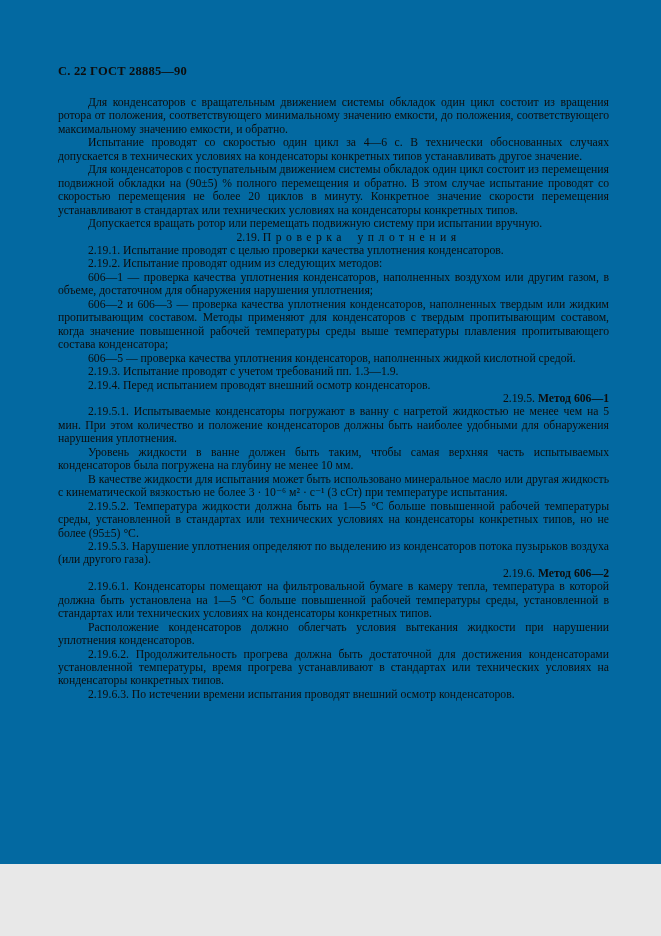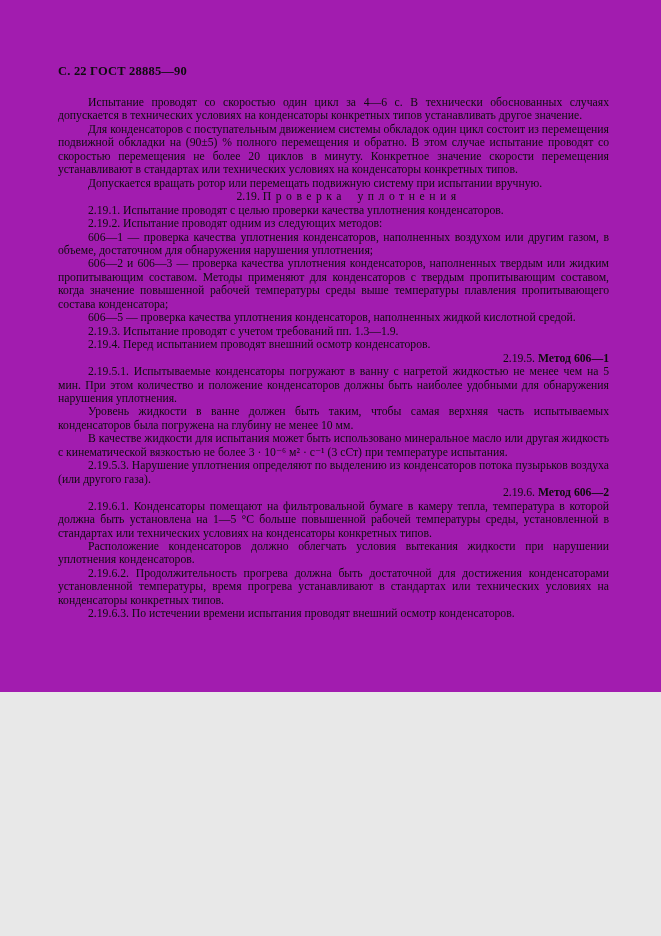--- a/index.html
+++ b/index.html
@@ -3,22 +3,22 @@
 <meta charset="utf-8">
 <style>
   html, body {
     margin: 0;
     padding: 0;
     background: #e8e8e8;
   }
   .page {
     position: relative;
     width: 661px;
-    height: 692px;
-    background: #a21caf;
+    height: 864px;
+    background: #0369a1;
     box-sizing: border-box;
     padding: 64px 52px 0 58px;
     font-family: "Liberation Serif", "DejaVu Serif", serif;
     color: #0d0d0d;
     overflow: hidden;
   }
   .page-header {
     font-size: 12.5px;
     font-weight: 700;
     letter-spacing: 0.2px;
@@ -46,35 +46,37 @@
   .para.method b {
     font-weight: 700;
   }
 </style>
 </head>
 <body>
 
 <div class="page">
   <div class="page-header">С. 22 ГОСТ 28885—90</div>
   <div class="document-body">
+      <p class="para body">Для конденсаторов с вращательным движением системы обкладок один цикл состоит из вращения ротора от положения, соответствующего минимальному значению емкости, до положения, соответствующего максимальному значению емкости, и обратно.</p>
       <p class="para body">Испытание проводят со скоростью один цикл за 4—6 с. В технически обоснованных случаях допускается в технических условиях на конденсаторы конкретных типов устанавливать другое значение.</p>
       <p class="para body">Для конденсаторов с поступательным движением системы обкладок один цикл состоит из перемещения подвижной обкладки на (90±5) % полного перемещения и обратно. В этом случае испытание проводят со скоростью перемещения не более 20 циклов в минуту. Конкретное значение скорости перемещения устанавливают в стандартах или технических условиях на конденсаторы конкретных типов.</p>
       <p class="para body">Допускается вращать ротор или перемещать подвижную систему при испытании вручную.</p>
       <p class="para section"><span>2.19. </span><span class="spaced">Проверка уплотнения</span></p>
       <p class="para body">2.19.1. Испытание проводят с целью проверки качества уплотнения конденсаторов.</p>
       <p class="para body">2.19.2. Испытание проводят одним из следующих методов:</p>
       <p class="para body">606—1 — проверка качества уплотнения конденсаторов, наполненных воздухом или другим газом, в объеме, достаточном для обнаружения нарушения уплотнения;</p>
       <p class="para body">606—2 и 606—3 — проверка качества уплотнения конденсаторов, наполненных твердым или жидким пропитывающим составом. Методы применяют для конденсаторов с твердым пропитывающим составом, когда значение повышенной рабочей температуры среды выше температуры плавления пропитывающего состава конденсатора;</p>
       <p class="para body">606—5 — проверка качества уплотнения конденсаторов, наполненных жидкой кислотной средой.</p>
       <p class="para body">2.19.3. Испытание проводят с учетом требований пп. 1.3—1.9.</p>
       <p class="para body">2.19.4. Перед испытанием проводят внешний осмотр конденсаторов.</p>
       <p class="para method"><span>2.19.5. </span><b>Метод 606—1</b></p>
       <p class="para body">2.19.5.1. Испытываемые конденсаторы погружают в ванну с нагретой жидкостью не менее чем на 5 мин. При этом количество и положение конденсаторов должны быть наиболее удобными для обнаружения нарушения уплотнения.</p>
       <p class="para body">Уровень жидкости в ванне должен быть таким, чтобы самая верхняя часть испытываемых конденсаторов была погружена на глубину не менее 10 мм.</p>
       <p class="para body">В качестве жидкости для испытания может быть использовано минеральное масло или другая жидкость с кинематической вязкостью не более 3 · 10⁻⁶ м² · с⁻¹ (3 сСт) при температуре испытания.</p>
+      <p class="para body">2.19.5.2. Температура жидкости должна быть на 1—5 °С больше повышенной рабочей температуры среды, установленной в стандартах или технических условиях на конденсаторы конкретных типов, но не более (95±5) °С.</p>
       <p class="para body">2.19.5.3. Нарушение уплотнения определяют по выделению из конденсаторов потока пузырьков воздуха (или другого газа).</p>
       <p class="para method"><span>2.19.6. </span><b>Метод 606—2</b></p>
       <p class="para body">2.19.6.1. Конденсаторы помещают на фильтровальной бумаге в камеру тепла, температура в которой должна быть установлена на 1—5 °С больше повышенной рабочей температуры среды, установленной в стандартах или технических условиях на конденсаторы конкретных типов.</p>
       <p class="para body">Расположение конденсаторов должно облегчать условия вытекания жидкости при нарушении уплотнения конденсаторов.</p>
       <p class="para body">2.19.6.2. Продолжительность прогрева должна быть достаточной для достижения конденсаторами установленной температуры, время прогрева устанавливают в стандартах или технических условиях на конденсаторы конкретных типов.</p>
       <p class="para body">2.19.6.3. По истечении времени испытания проводят внешний осмотр конденсаторов.</p>
     </div>
 </div>
 
 </body></html>

